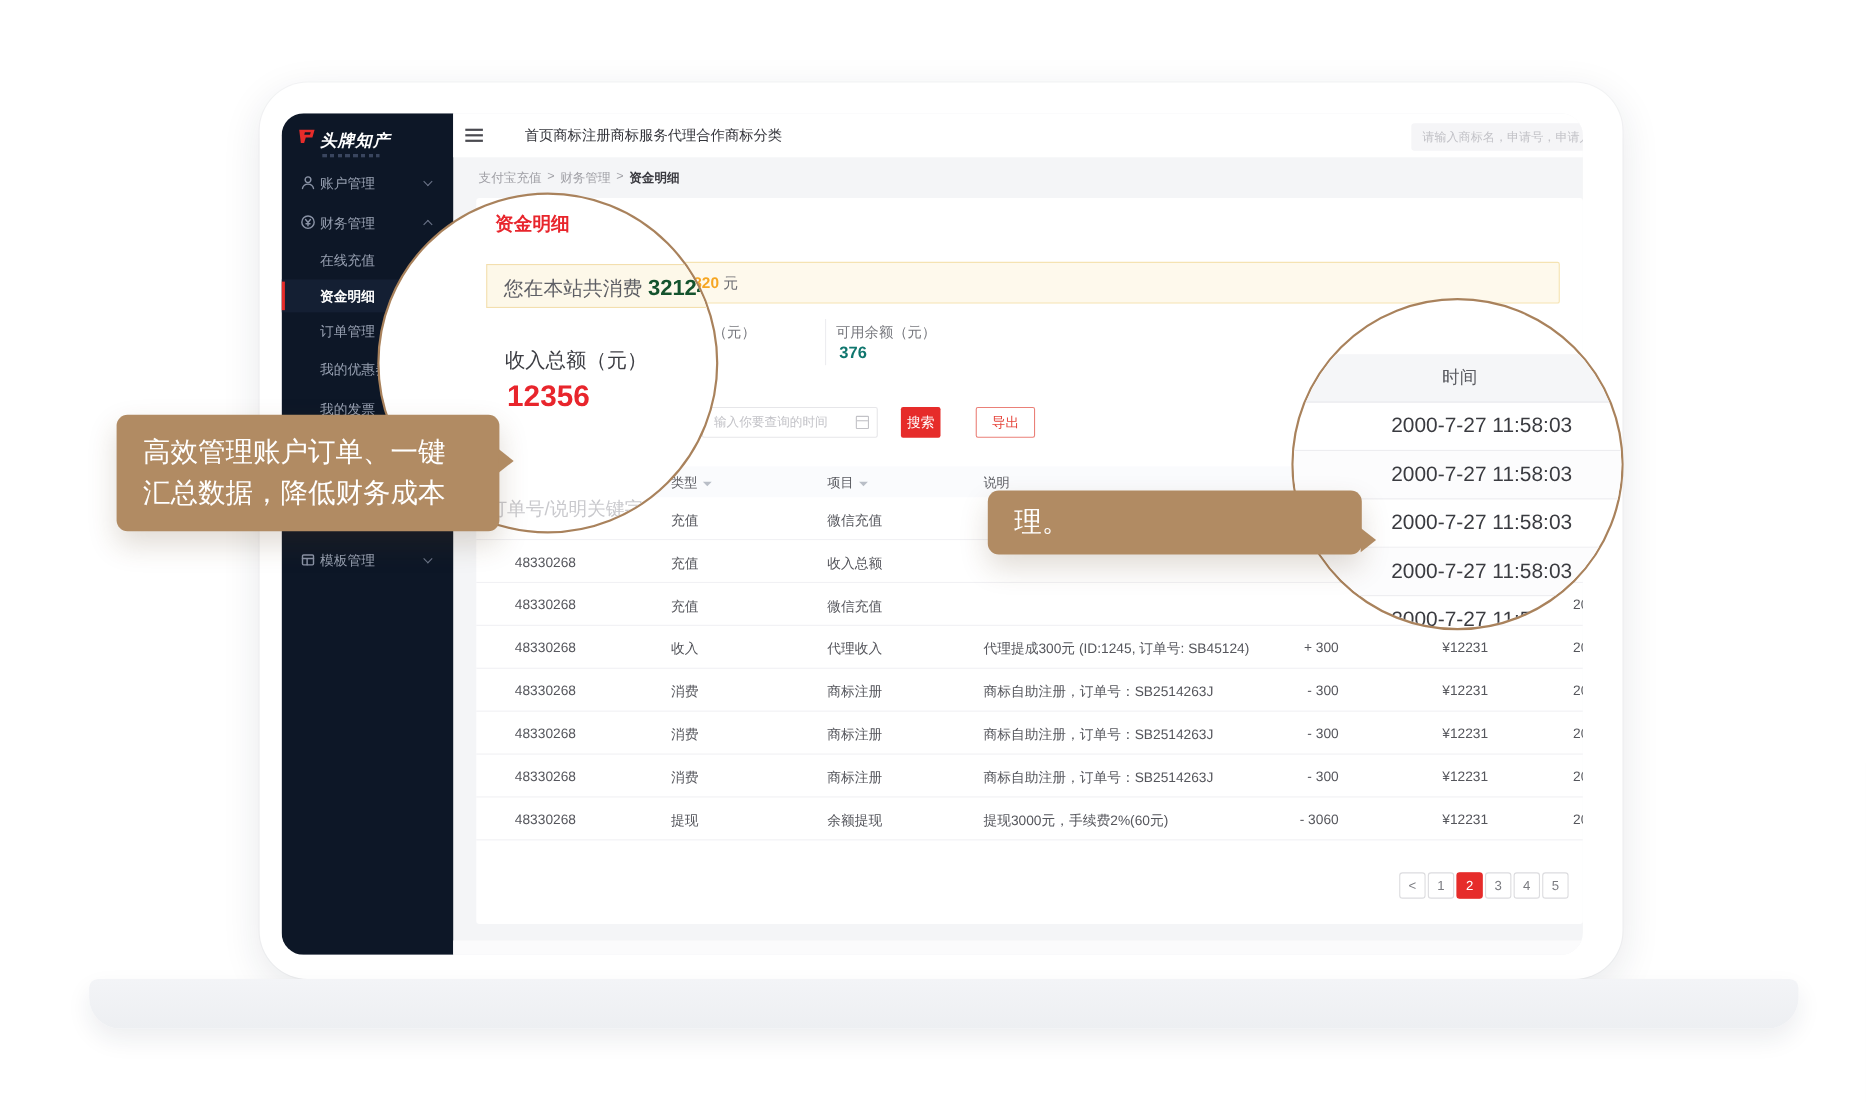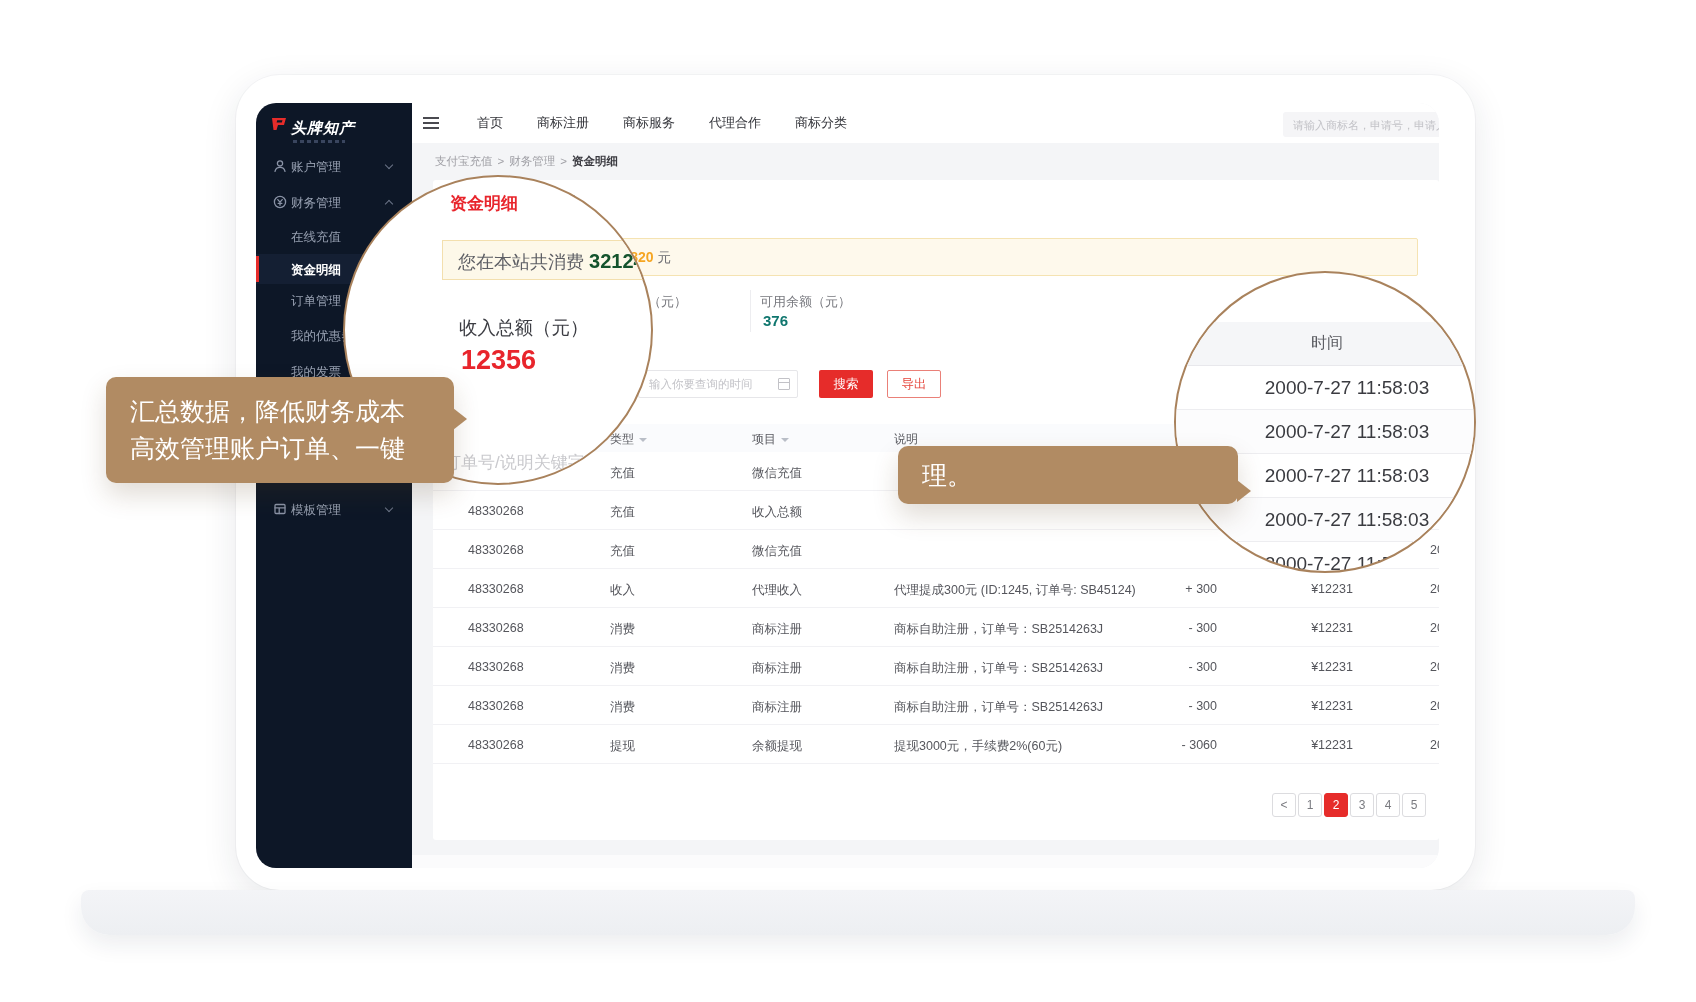--- a/index.html
+++ b/index.html
@@ -27,21 +27,21 @@
   .chev { position:absolute; left:130px; top:11px; width:6px; height:6px;
           border-right:1.5px solid #6b7488; border-bottom:1.5px solid #6b7488; transform:rotate(45deg); }
   .chev.up { transform:rotate(-135deg); top:14px; }
   .m-item.active { color:#fff; font-weight:bold; background:#141f33; }
   .m-item.active::before { content:""; position:absolute; left:0; top:2px; width:3px; height:26px; background:#e62c2a; }
 
   
   #topbar { left:156px; top:0; width:1027px; height:40px; background:#fff; }
   .burger { left:167px; top:14px; width:16px; height:2px; background:#4a4a50;
             box-shadow:0 5px 0 #4a4a50, 0 10px 0 #4a4a50; }
-  .nav { left:221px; top:0; height:40px; display:flex; align-items:center; gap:34px; }
+  .nav { left:221px; top:0; height:40px; display:flex; align-items:center; }
   .nav span { font-size:13px; color:#33343a; cursor:pointer; }
   .topsearch { left:1027px; top:9px; width:170px; height:25px; background:#f5f5f7; border:none; border-radius:3px;
                font-size:11px; color:#55565c; padding:0 10px; outline:none; font-family:inherit; }
   .topsearch::placeholder { color:#c2c2c7; }
 
   
   #crumb { left:179px; top:48px; height:20px; display:flex; align-items:center; font-size:11.5px; color:#a0a0a6; }
   #crumb .sep { margin:0 5px; }
   #crumb .last { color:#3a3a40; font-weight:bold; }
 
@@ -57,21 +57,21 @@
   .stat-value { top:132px; font-weight:bold; }
   .stat-div { top:110px; width:1px; height:42px; background:#ededf0; }
 
   .inp { position:absolute; height:28px; border:1px solid #e6e6e9; border-radius:2px; background:#fff;
          font-size:11.5px; color:#55565c; padding:0 10px; outline:none; font-family:inherit; }
   .inp::placeholder { color:#c3c3c8; }
   .cal { left:345px; top:198px; width:12px; height:12px; border:1px solid #c2c2c7; border-radius:1px;
          background:linear-gradient(#c2c2c7,#c2c2c7) 0 3px/100% 1px no-repeat; }
   .btn { position:absolute; top:190px; height:28px; border-radius:2px; font-size:12.5px; display:flex;
          align-items:center; justify-content:center; cursor:pointer; }
-  #btn-search { left:386px; width:54px; background:#e62c2a; color:#fff; }
+  #btn-search { left:386px; width:36px; background:#e62c2a; color:#fff; }
   #btn-export { left:454px; width:54px; background:#fff; border:1px solid #ea8078; color:#e6463c; }
 
   #thead { left:0; top:244px; width:1006px; height:28px; background:#fafbfd; font-size:12px; color:#5a5b61; }
   .th { position:absolute; top:7px; }
   .caret { display:inline-block; width:0; height:0; border-left:4px solid transparent; border-right:4px solid transparent;
            border-top:4px solid #b9bec7; margin-left:5px; vertical-align:middle; }
   .trow { position:absolute; left:0; width:1006px; height:39px; border-bottom:1px solid #f1f1f4;
           font-size:12.5px; color:#55565c; }
   .td { position:absolute; top:13px; white-space:nowrap; }
   .c-order { left:35px; } .c-type { left:177px; } .c-proj { left:319px; } .c-desc { left:461px; }
@@ -334,21 +334,21 @@
   <div id="mag-right" class="mag">
     <div class="abs mr-head">时间</div>
     <div class="abs mr-row" style="top:93px;">2000-7-27 11:58:03</div>
     <div class="abs mr-row alt" style="top:137px;">2000-7-27 11:58:03</div>
     <div class="abs mr-row" style="top:181px;">2000-7-27 11:58:03</div>
     <div class="abs mr-row alt" style="top:225px;">2000-7-27 11:58:03</div>
     <div class="abs mr-row" style="top:269px;">2000-7-27 11:58:03</div>
   </div>
 
   <div id="bub-left" class="bubble">
+    <div>高效管理账户订单、一键</div>
     <div>汇总数据，降低财务成本</div>
-    <div>高效管理账户订单、一键</div>
     <div class="bub-arrow"></div>
   </div>
   <div id="bub-right" class="bubble">
     <div>理。</div>
     <div class="bub-arrow"></div>
   </div>
 </div>
 
 </body></html>

